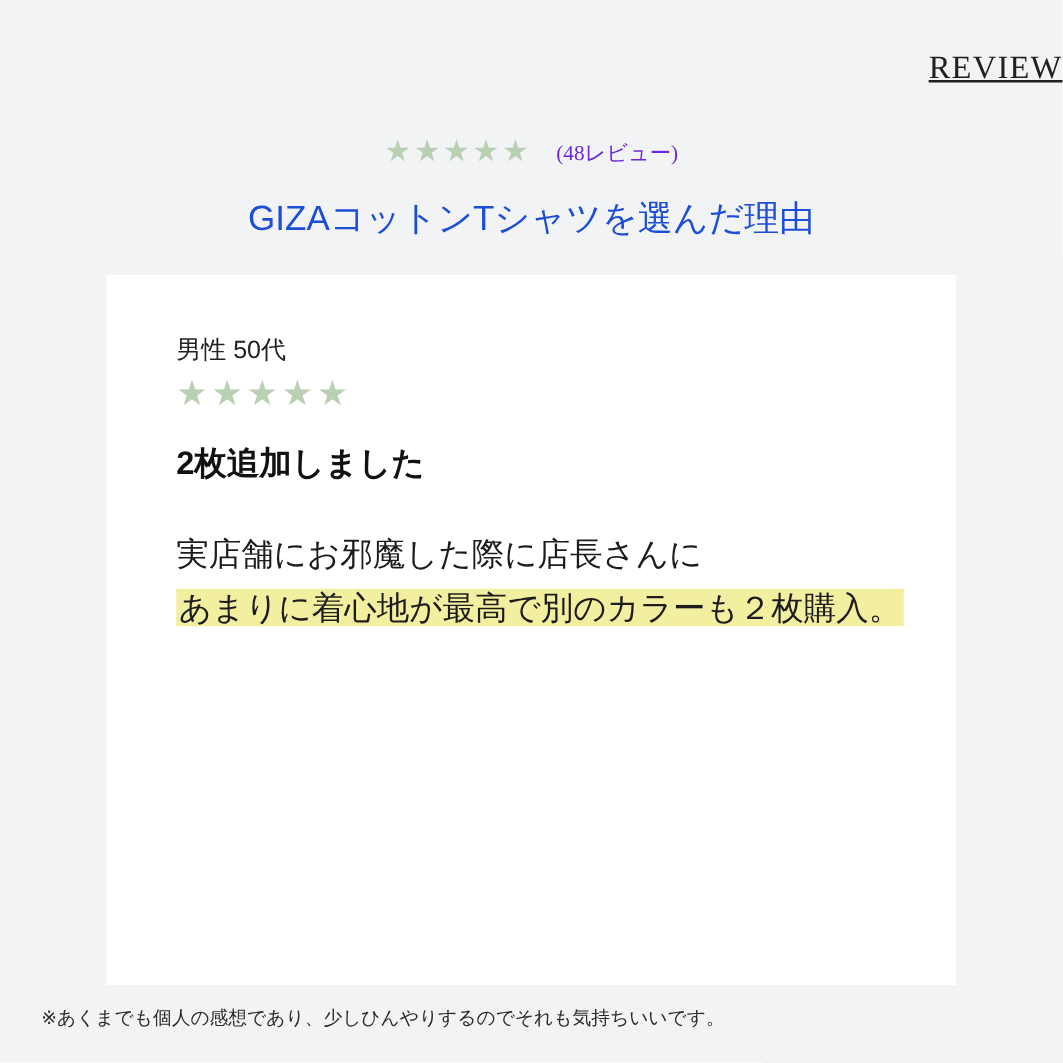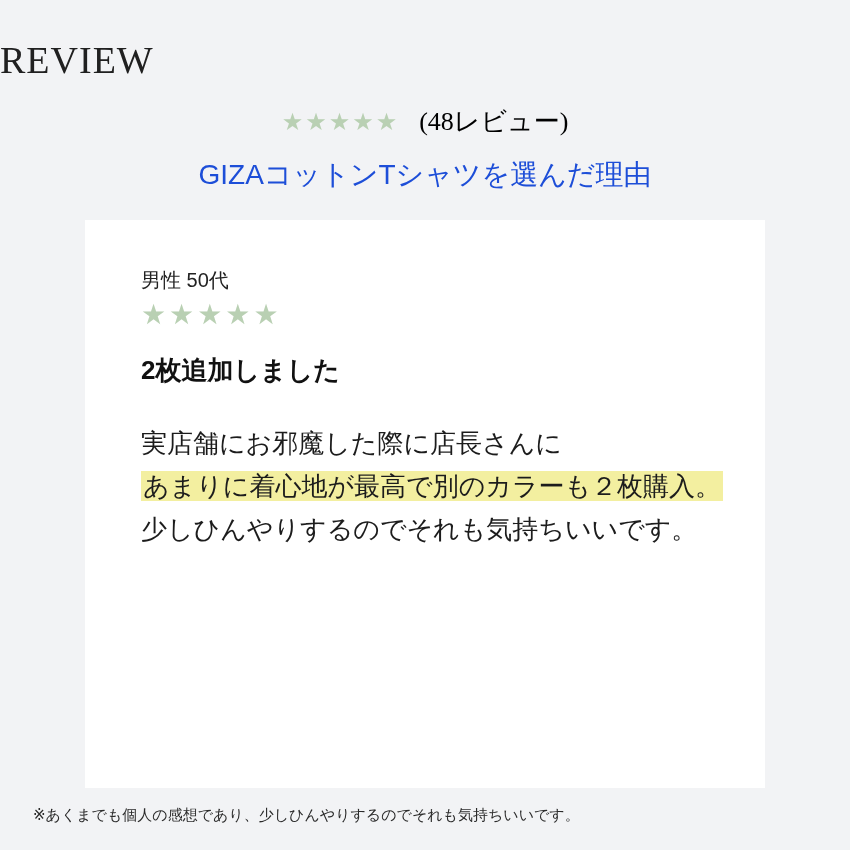--- a/index.html
+++ b/index.html
@@ -10,27 +10,28 @@
     font-family: "Liberation Sans", "DejaVu Sans", sans-serif;
     color: #1c1c1c;
     overflow: hidden;
   }
 
   .page-title {
     position: absolute;
     top: 38px;
     left: 0;
     width: 100%;
-    text-align: left;
+    text-align: right;
     font-family: "Liberation Serif", "DejaVu Serif", serif;
     font-weight: 400;
-    font-size: 38px;
+    font-size: 26px;
     line-height: 1.2;
     color: #202020;
     letter-spacing: 1px;
+    text-decoration: underline;
   }
 
   .rating-row {
     position: absolute;
     top: 106px;
     left: 0;
     width: 100%;
     display: flex;
     justify-content: center;
     align-items: center;
@@ -39,22 +40,22 @@
   }
   .stars {
     color: #b9d0b3;
     font-size: 24px;
     letter-spacing: 2px;
     line-height: 1;
     white-space: nowrap;
   }
   .rating-count {
     font-family: "Liberation Serif", "DejaVu Serif", serif;
-    font-size: 26px;
-    color: #000000;
+    font-size: 17px;
+    color: #6d28d9;
     line-height: 1;
   }
 
   .subtitle {
     position: absolute;
     top: 157px;
     left: 0;
     width: 100%;
     text-align: center;
     font-size: 28px;
@@ -137,17 +138,16 @@
 
 <div class="review-card">
   <div class="reviewer-row">
     <span>男性 50代</span>
   </div>
   <div class="card-stars"><span>★</span><span>★</span><span>★</span><span>★</span><span>★</span></div>
   <div class="review-title">2枚追加しました</div>
   <div class="review-body">
       <p><span>実店舗にお邪魔した際に店長さんに</span></p>
       <p><span class="hl">あまりに着心地が最高で別のカラーも２枚購入。</span></p>
-      <p><span>少しひんやりするのでそれも気持ちいいです。</span></p>
     </div>
 </div>
 
 <div class="disclaimer">※あくまでも個人の感想であり、少しひんやりするのでそれも気持ちいいです。</div>
 
 </body></html>

